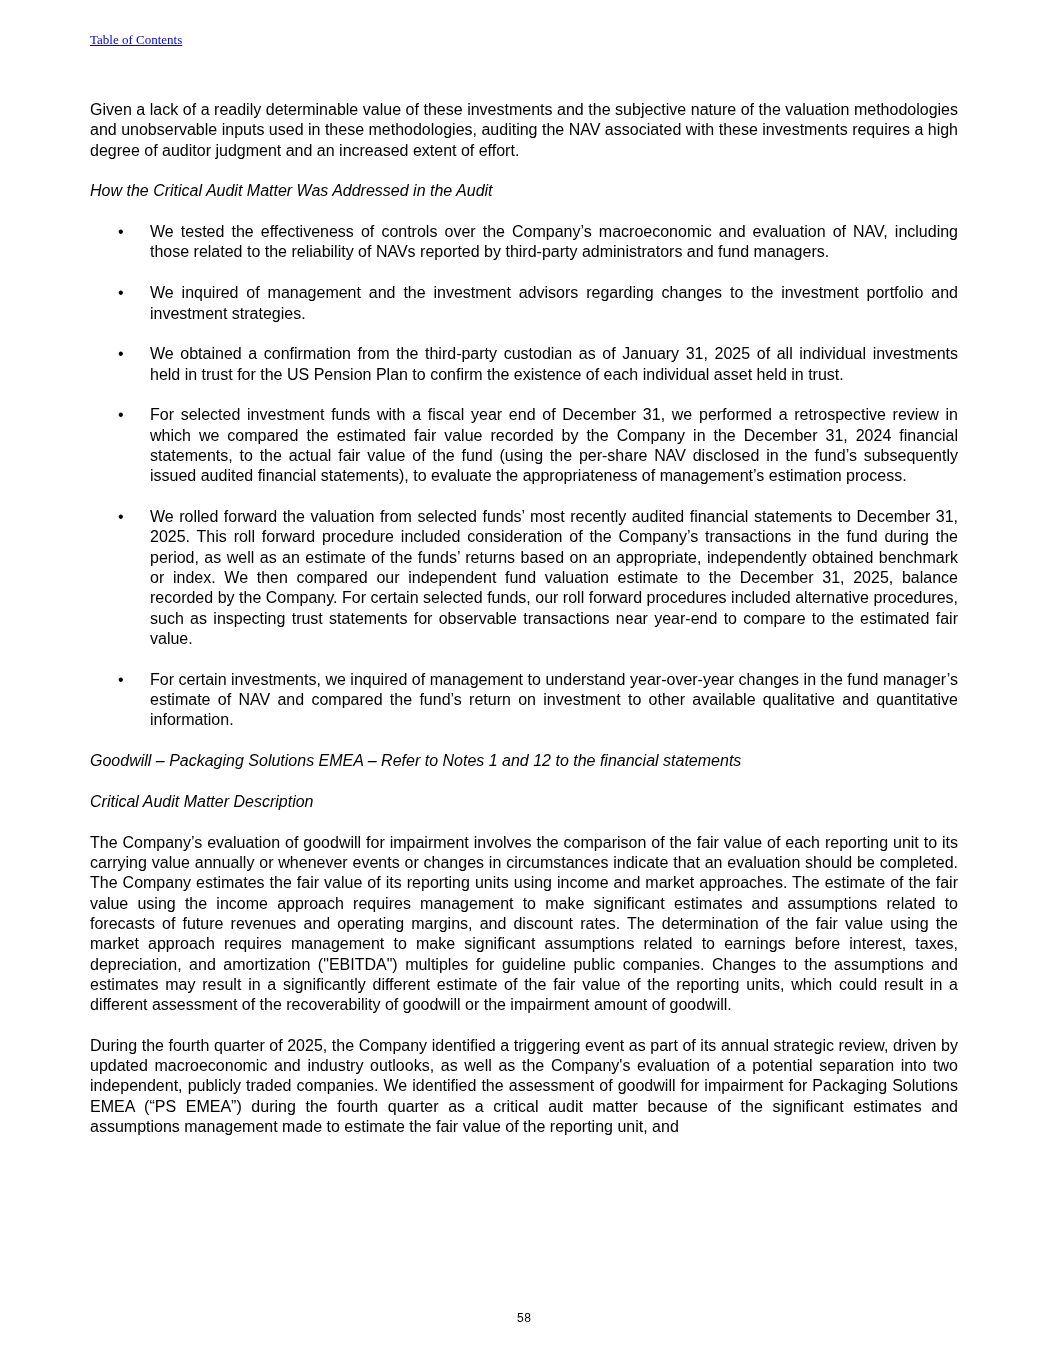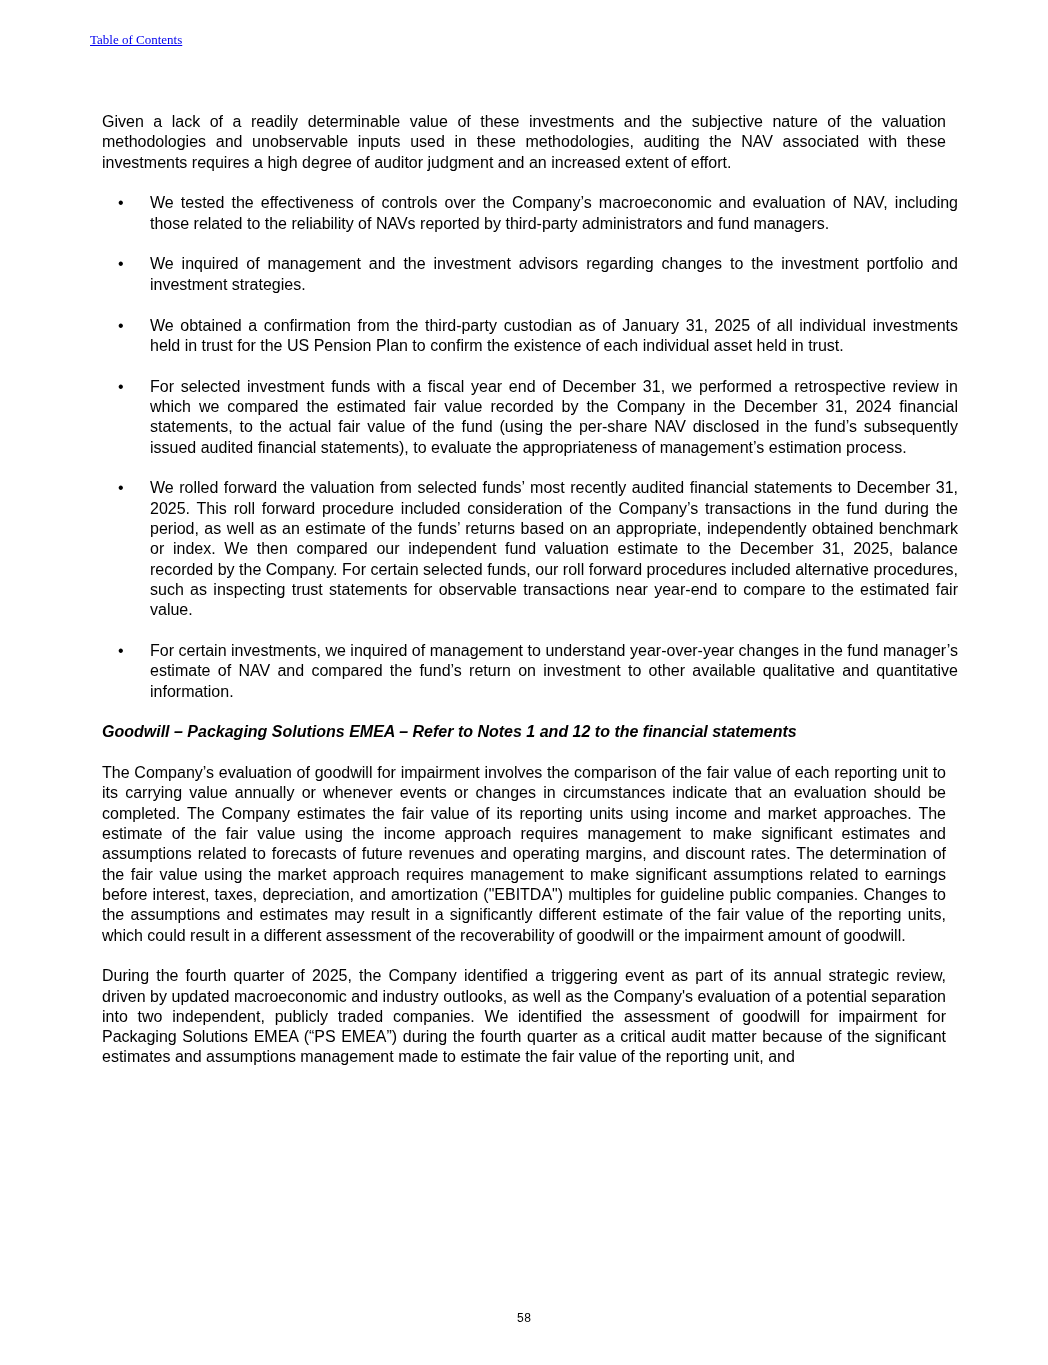--- a/index.html
+++ b/index.html
@@ -8,43 +8,44 @@
   .toc-link {
     position: absolute; left: 90px; top: 32px;
     font-family: "Liberation Serif", serif; font-size: 13px;
     color: #0000ee; text-decoration: underline; cursor: pointer;
   }
   .content {
     position: absolute; left: 90px; top: 100px; width: 868px;
     font-family: "Liberation Sans", sans-serif; font-size: 16px;
     line-height: 20.3px; color: #000000;
   }
-  .content p { margin: 12px; text-align: justify; }
+  .content p { margin: 0; text-align: justify; }
   .gap { margin-bottom: 20.5px !important; }
   .italic { font-style: italic; }
-  .bold-italic { font-style: italic; font-weight: bold; }
+  .bold-italic { font-style: italic; font-weight: normal; }
   ul.bullets { list-style: none; margin: 0; padding: 0; }
   ul.bullets li { position: relative; padding-left: 60px; margin-bottom: 20.5px; text-align: justify; }
   ul.bullets li .bullet-dot { position: absolute; left: 28px; top: 0; }
   .page-number {
     position: absolute; left: 0; width: 1048px; top: 1312px; text-align: center;
     font-family: Liberation Mono, monospace; font-size: 12px; color: #000;
   }
 </style>
 </head>
 <body>
 
 <div class="page">
 
   <a class="toc-link">Table of Contents</a>
 
   <div class="content">
 
     <p class="gap">Given a lack of a readily determinable value of these investments and the subjective nature of the valuation methodologies and unobservable inputs used in these methodologies, auditing the NAV associated with these investments requires a high degree of auditor judgment and an increased extent of effort.</p>
 
+    <p class="gap italic">How the Critical Audit Matter Was Addressed in the Audit</p>
 
 
     <ul class="bullets">
       <li>
         <span class="bullet-dot">•</span>
         <span>We tested the effectiveness of controls over the Company’s macroeconomic and evaluation of NAV, including those related to the reliability of NAVs reported by third-party administrators and fund managers.</span>
       </li>
       <li>
         <span class="bullet-dot">•</span>
         <span>We inquired of management and the investment advisors regarding changes to the investment portfolio and investment strategies.</span>
@@ -62,20 +63,21 @@
         <span>We rolled forward the valuation from selected funds’ most recently audited financial statements to December 31, 2025. This roll forward procedure included consideration of the Company’s transactions in the fund during the period, as well as an estimate of the funds’ returns based on an appropriate, independently obtained benchmark or index. We then compared our independent fund valuation estimate to the December 31, 2025, balance recorded by the Company. For certain selected funds, our roll forward procedures included alternative procedures, such as inspecting trust statements for observable transactions near year-end to compare to the estimated fair value.</span>
       </li>
       <li>
         <span class="bullet-dot">•</span>
         <span>For certain investments, we inquired of management to understand year-over-year changes in the fund manager’s estimate of NAV and compared the fund’s return on investment to other available qualitative and quantitative information.</span>
       </li>
     </ul>
 
     <p class="gap bold-italic">Goodwill – Packaging Solutions EMEA – Refer to Notes 1 and 12 to the financial statements</p>
 
+    <p class="gap italic">Critical Audit Matter Description</p>
 
     <p class="gap">The Company’s evaluation of goodwill for impairment involves the comparison of the fair value of each reporting unit to its carrying value annually or whenever events or changes in circumstances indicate that an evaluation should be completed. The Company estimates the fair value of its reporting units using income and market approaches. The estimate of the fair value using the income approach requires management to make significant estimates and assumptions related to forecasts of future revenues and operating margins, and discount rates. The determination of the fair value using the market approach requires management to make significant assumptions related to earnings before interest, taxes, depreciation, and amortization ("EBITDA") multiples for guideline public companies. Changes to the assumptions and estimates may result in a significantly different estimate of the fair value of the reporting units, which could result in a different assessment of the recoverability of goodwill or the impairment amount of goodwill.</p>
 
     <p>During the fourth quarter of 2025, the Company identified a triggering event as part of its annual strategic review, driven by updated macroeconomic and industry outlooks, as well as the Company's evaluation of a potential separation into two independent, publicly traded companies. We identified the assessment of goodwill for impairment for Packaging Solutions EMEA (“PS EMEA”) during the fourth quarter as a critical audit matter because of the significant estimates and assumptions management made to estimate the fair value of the reporting unit, and</p>
 
   </div>
 
   <div class="page-number">58</div>
 
 </div>

